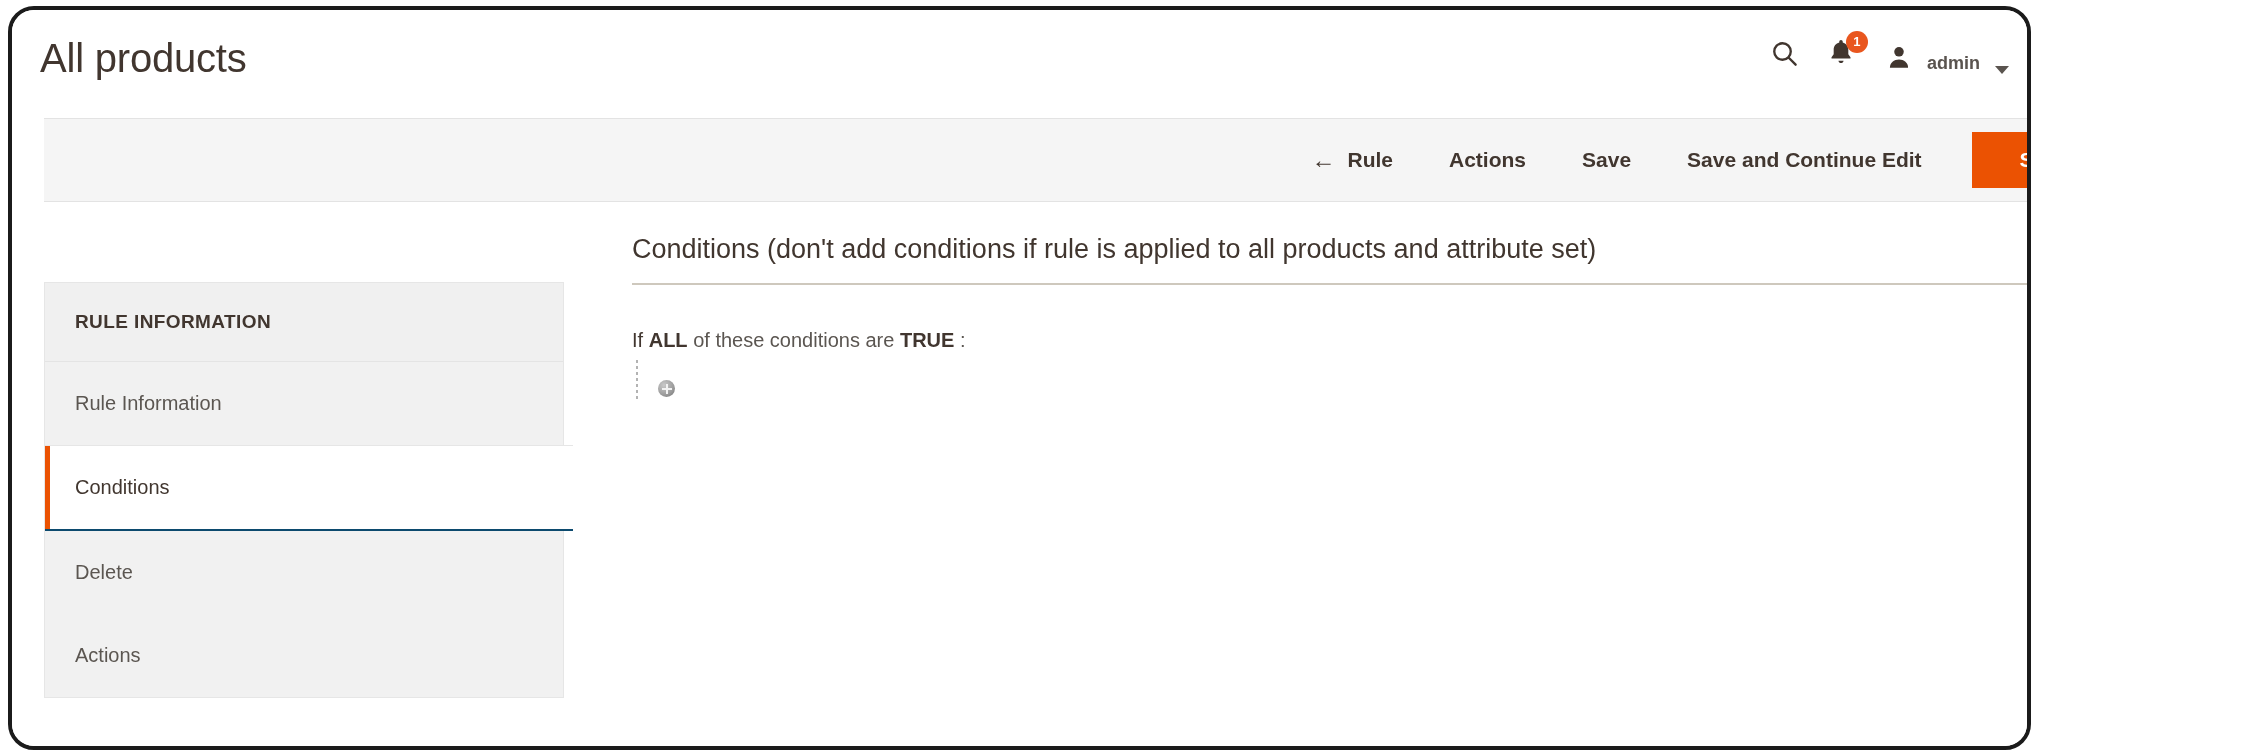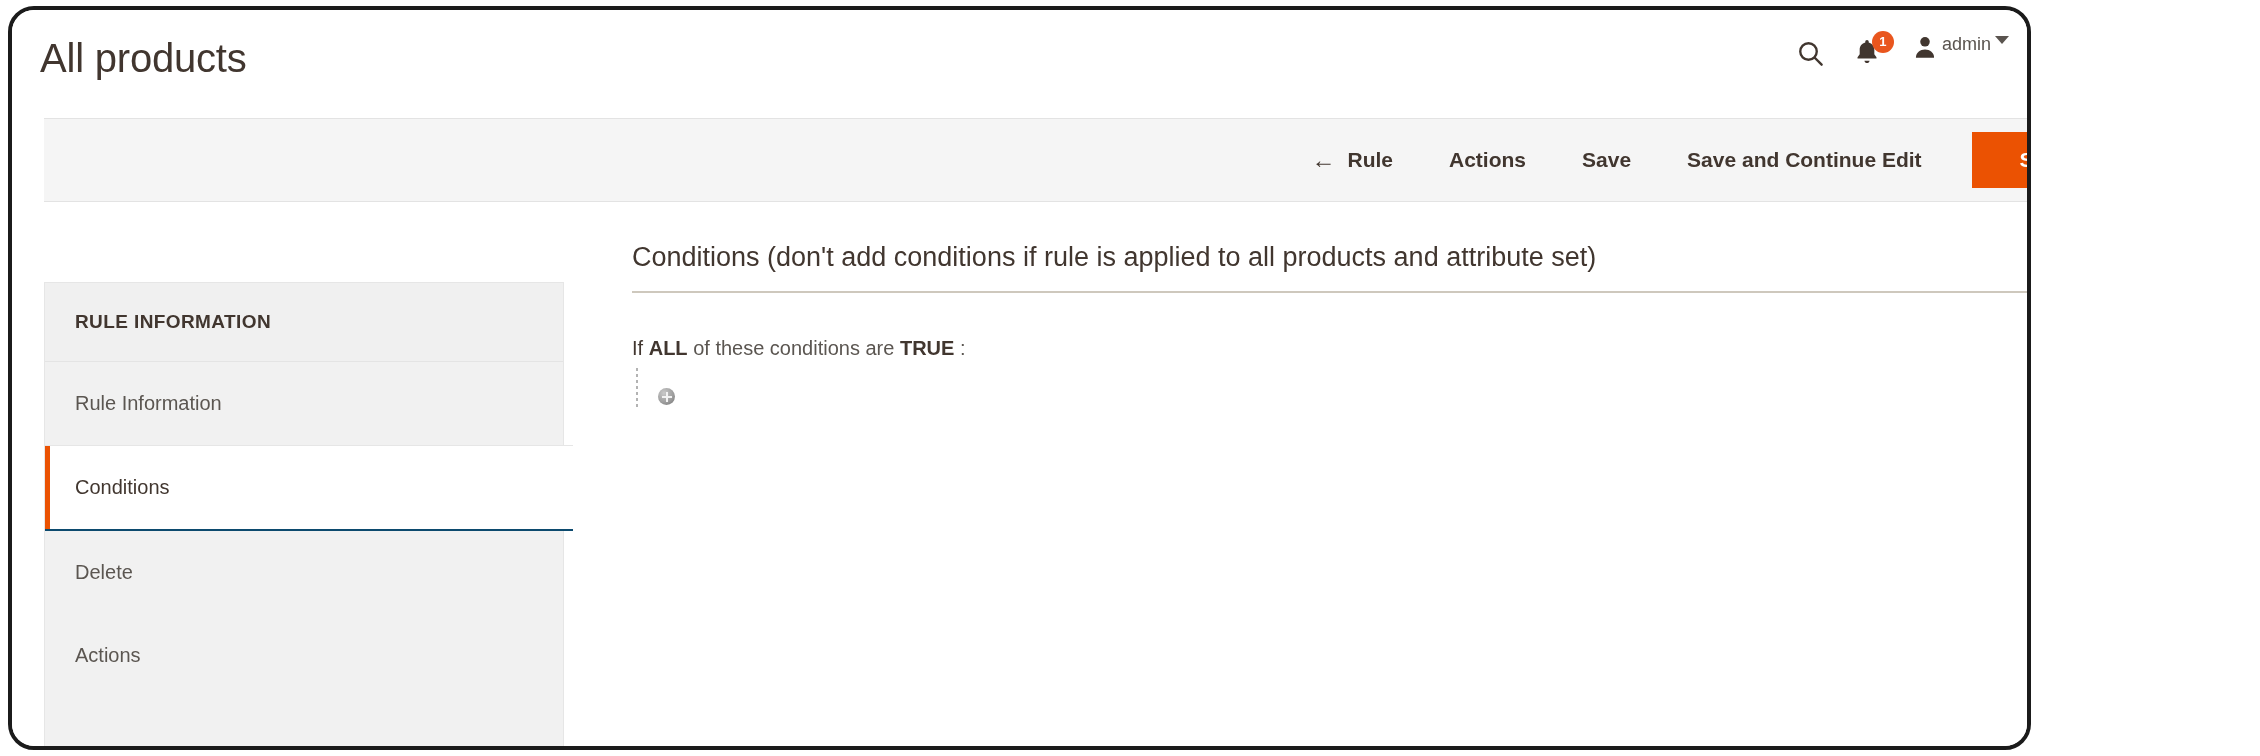--- a/index.html
+++ b/index.html
@@ -63,22 +63,23 @@
     background: #e9561e;
     color: #ffffff;
     font-size: 13px;
     font-weight: bold;
     line-height: 22px;
     text-align: center;
     padding: 0 4px;
   }
   .admin-wrap {
     display: flex;
-    align-items: flex-start;
-    gap: 4px;
+    align-items: flex-end;
+    gap: 15px;
+    font-weight: bold;
   }
   #admin-label {
     font-size: 18px;
     color: #5a544f;
   }
   .caret-sm {
     width: 0; height: 0;
     border-left: 7px solid transparent;
     border-right: 7px solid transparent;
     border-top: 8px solid #5a544f;
@@ -162,21 +163,20 @@
     background: #ffffff;
   }
 
   
   #sidebar {
     position: absolute;
     left: 32px; top: 80px;
     width: 520px;
     background: #f1f1f1;
     border: 1px solid #e6e6e6;
-    padding-bottom: 52px;
   }
   #sidebar-header {
     padding: 28px 30px;
     font-size: 19px;
     font-weight: bold;
     color: #41362f;
     letter-spacing: 0.4px;
     background: #f0f0f0;
     border-bottom: 1px solid #e4e4e4;
   }
@@ -199,21 +199,21 @@
     content: "";
     position: absolute;
     left: 0; top: 0; bottom: 0;
     width: 5px;
     background: #eb5202;
   }
 
   
   #main-panel {
     position: absolute;
-    left: 620px; top: 12px;
+    left: 620px; top: 4px;
     right: 20px;
   }
   #conditions-heading {
     font-size: 27px;
     color: #41362f;
     font-weight: normal;
     padding-top: 28px;
     white-space: nowrap;
   }
   #heading-rule {

